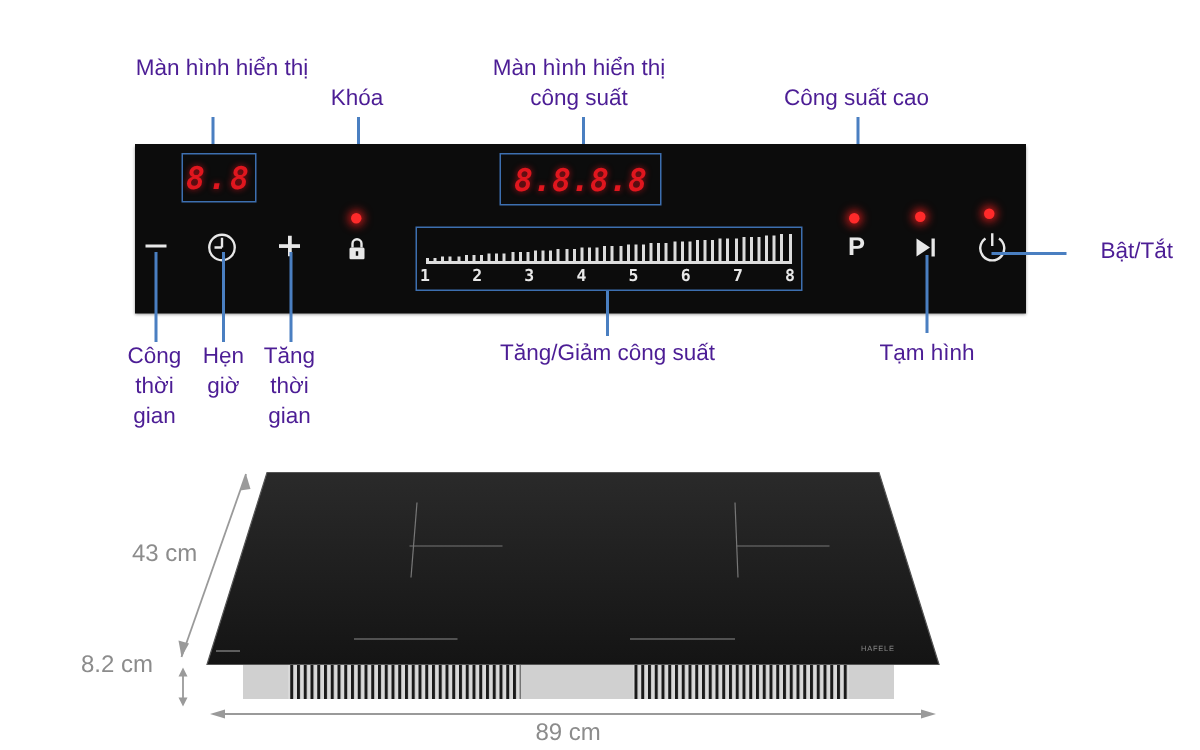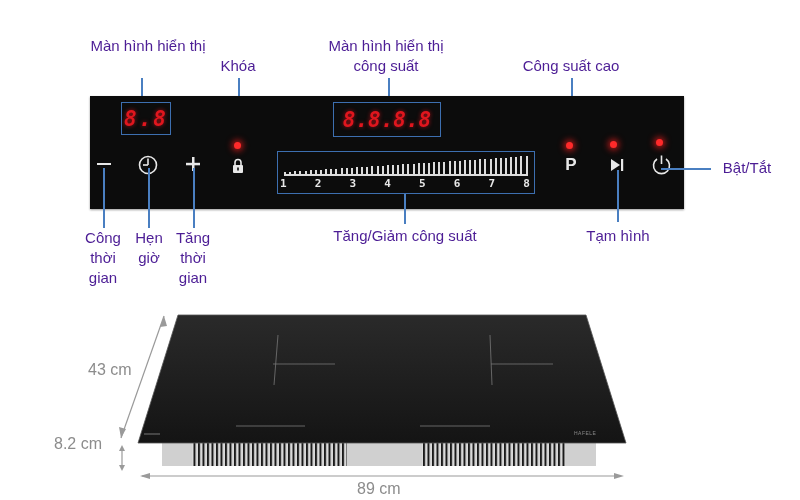--- a/index.html
+++ b/index.html
@@ -158,21 +158,21 @@
   <div class="led" style="left:566px; top:43px;"></div>
   <div class="icon" style="left:560px; top:57px; width:22px; height:22px;">
     <svg width="21" height="21" viewBox="0 0 21 21">
       <path d="M6 5 A8 8 0 1 0 15 5" fill="none" stroke="#e8e8e8" stroke-width="1.6"></path>
       <line x1="10.5" y1="1.5" x2="10.5" y2="10" stroke="#e8e8e8" stroke-width="1.6"></line>
     </svg>
   </div>
 </div>
 
 <div class="lead" style="left:661px; top:168px; width:50px; height:1.5px;"></div>
-<div class="label" style="left:712px; top:158px; width:70px; text-align:center;">Bật/Tắt</div>
+<div class="label" style="left:712px; top:158px; width:70px; text-align:right;">Bật/Tắt</div>
 
 <div class="lead" style="left:103px; top:168px; width:1.5px; height:60px;"></div>
 <div class="lead" style="left:148px; top:168px; width:1.5px; height:60px;"></div>
 <div class="lead" style="left:193px; top:168px; width:1.5px; height:60px;"></div>
 <div class="lead" style="left:404px; top:194px; width:1.5px; height:30px;"></div>
 <div class="lead" style="left:617px; top:170px; width:1.5px; height:52px;"></div>
 
 <div class="label" style="left:76px; top:228px; width:54px;">
   <div>Công</div>
   <div>thời</div>

